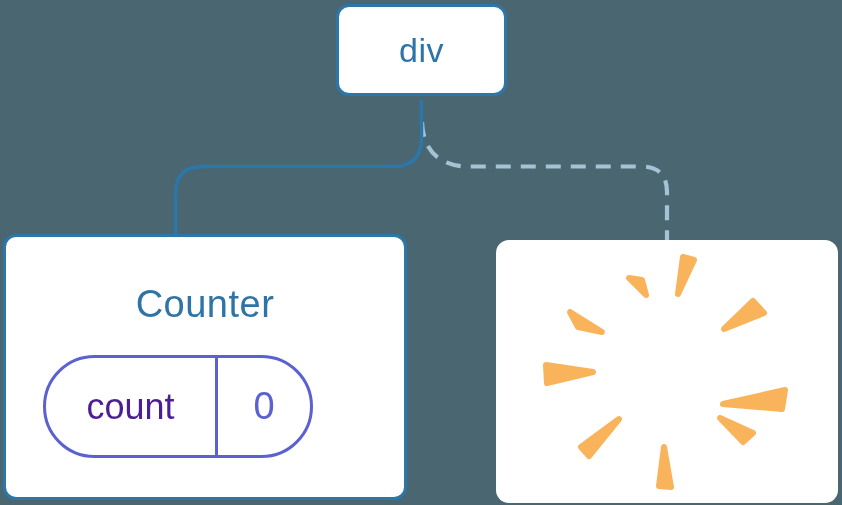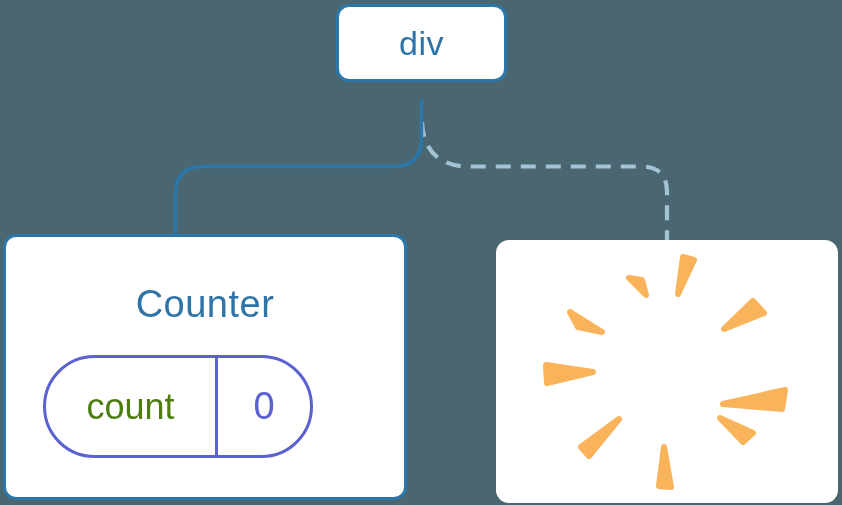--- a/index.html
+++ b/index.html
@@ -23,21 +23,21 @@
     position: absolute;
     background: #FFFFFF;
     border-radius: 13px;
     box-sizing: border-box;
     z-index: 1;
   }
   .node.bordered { border: 3px solid #2C77A9; }
 
   #root-node {
     left: 336px; top: 4px;
-    width: 171px; height: 78px;
+    width: 171px; height: 92px;
     display: flex; align-items: center; justify-content: center;
   }
   #root-node .node-label {
     color: #2E74A6;
     font-size: 34px;
     font-weight: 500;
     letter-spacing: 0.5px;
   }
 
   #counter-node {
@@ -60,21 +60,21 @@
     border-radius: 53px;
     box-sizing: border-box;
     display: flex;
     overflow: hidden;
     background: #FFFFFF;
   }
   .pill-key {
     width: 169px;
     border-right: 3px solid #5B61D0;
     display: flex; align-items: center; justify-content: center;
-    color: #4d7c0f;
+    color: #4c1d95;
     font-size: 36px;
   }
   .pill-value {
     flex: 1;
     display: flex; align-items: center; justify-content: center;
     color: #5B61D0;
     font-size: 38px;
   }
 
   #poof-node {

